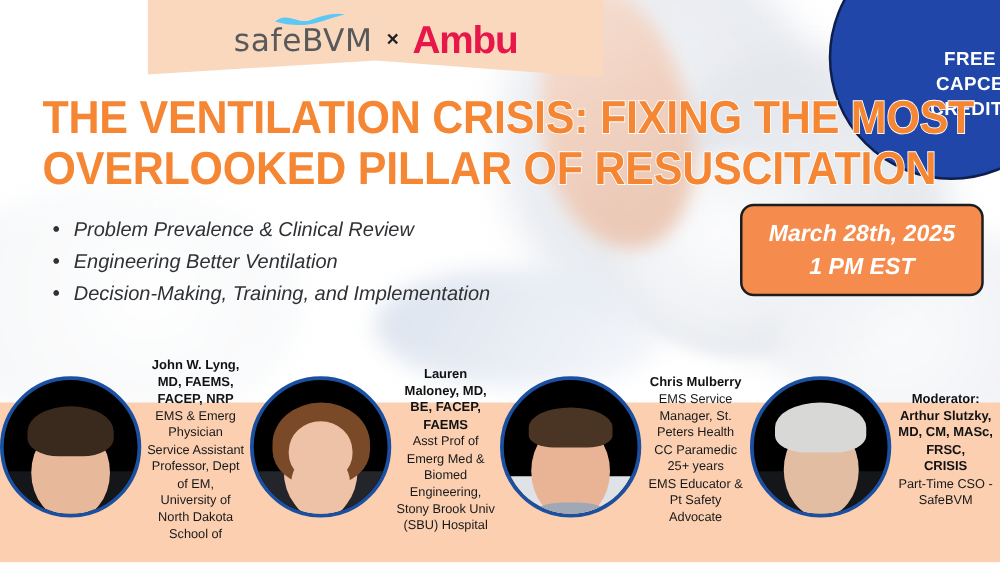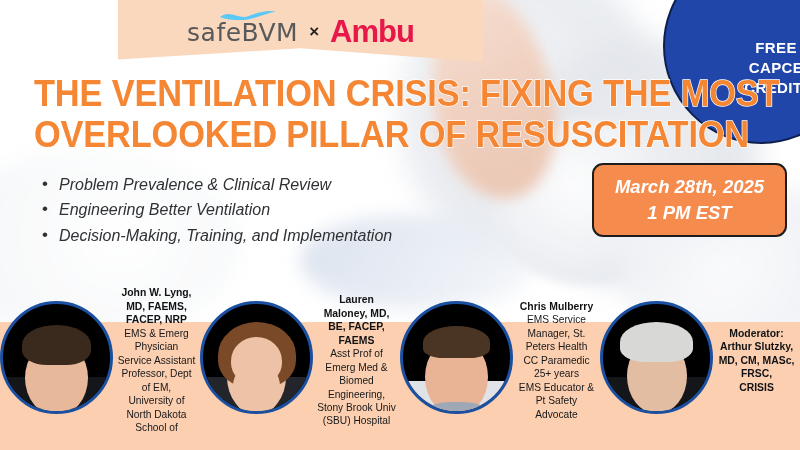--- a/index.html
+++ b/index.html
@@ -215,17 +215,18 @@
         <div class="suit"></div>
         <div class="shirt"></div>
         <div class="tie"></div>
         <div class="sk" style="left:24px;top:34px;width:60px;height:76px;background:#e3bda2;"></div>
         <div class="sk hairD" style="left:17px;top:18px;width:73px;height:40px;border-radius:50% 50% 34% 34%;"></div>
       </div>
       <div class="bio">
         <span class="nm">Moderator:</span>
         <span class="nm">Arthur Slutzky, MD, CM, MASc, FRSC,</span>
         <span class="nm">CRISIS</span>
+        <span class="ln">Part-Time CSO - SafeBVM</span>
       </div>
     </div>
 
   </div>
 </div>
 
 </body></html>

